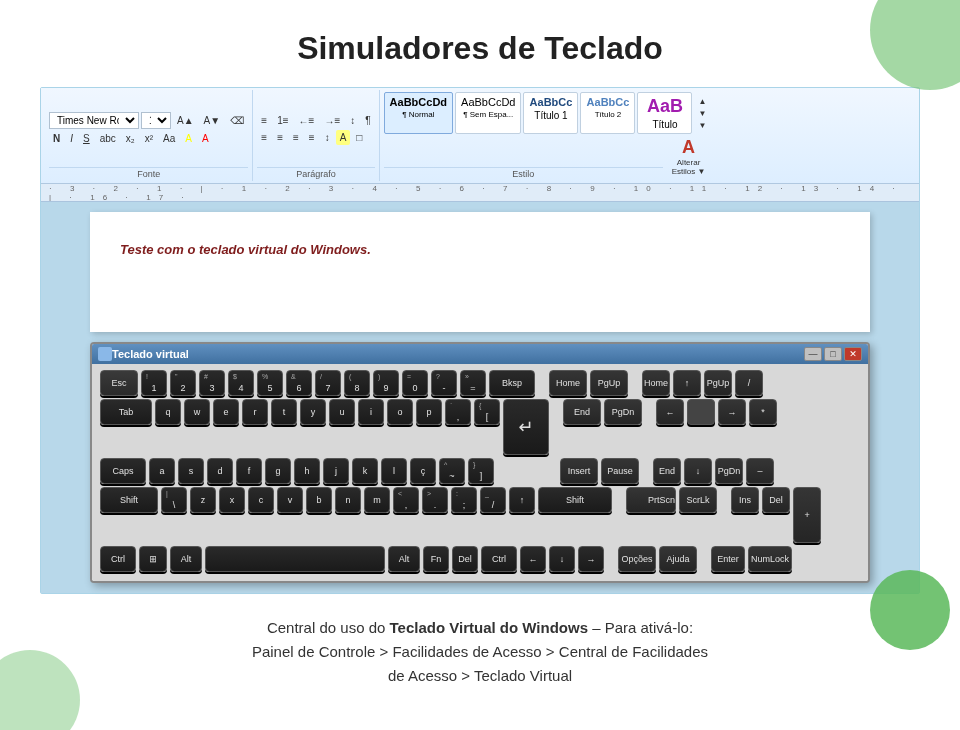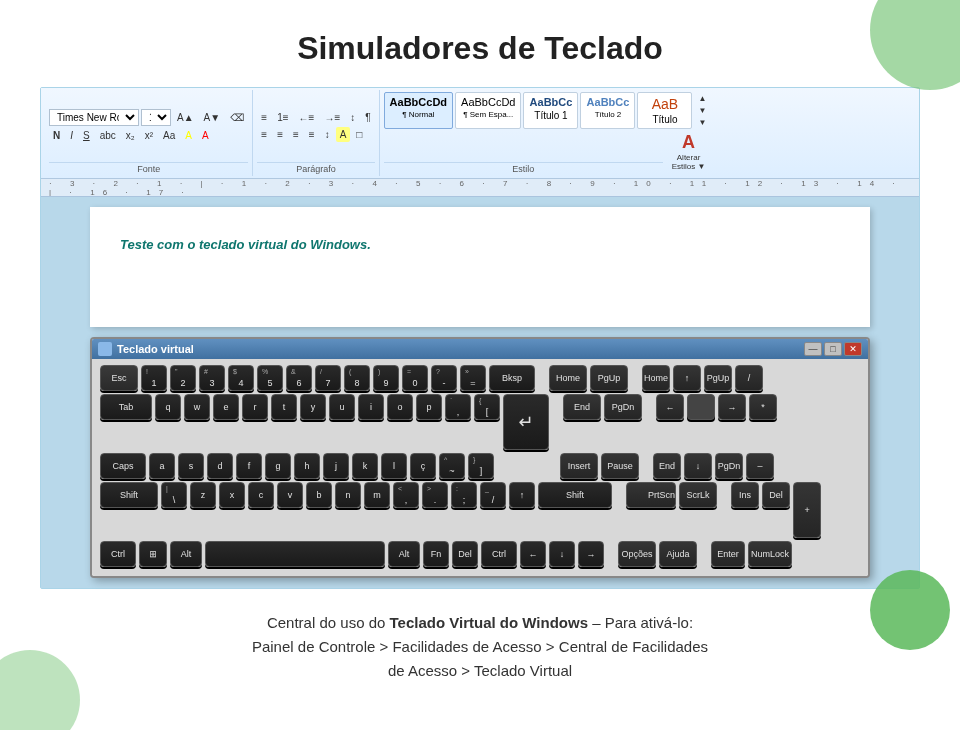--- a/index.html
+++ b/index.html
@@ -169,21 +169,21 @@
     }
 
     .doc-page {
       background: white;
       width: 100%;
       max-width: 780px;
       min-height: 120px;
       padding: 20px 30px;
       box-shadow: 2px 2px 6px rgba(0,0,0,0.2);
       font-size: 12px;
-      color: #0f766e;
+      color: #7f1d1d;
     }
 
     .doc-text {
       font-size: 13px;
       margin-top: 10px;
     }
 
     
     .vkbd-window {
       background: #f0f0f0;
@@ -203,21 +203,20 @@
       justify-content: space-between;
       border-radius: 2px 2px 0 0;
     }
 
     .vkbd-title-text {
       color: white;
       font-size: 11px;
       font-weight: bold;
       display: flex;
       align-items: center;
-      gap: 5px;
     }
 
     .vkbd-title-icon {
       width: 14px;
       height: 14px;
       background: #8ab8e8;
       border-radius: 2px;
       display: inline-block;
     }
 
@@ -406,21 +405,21 @@
           </div>
           <div class="style-item">
             <div style="font-size:11px;color:#1f497d;font-weight:bold;">AaBbCc</div>
             <div style="font-size:10px;margin-top:2px;">Título 1</div>
           </div>
           <div class="style-item">
             <div style="font-size:11px;color:#4f81bd;font-weight:bold;">AaBbCc</div>
             <div style="font-size:8px;margin-top:2px;">Título 2</div>
           </div>
           <div class="style-item">
-            <div style="font-size:14px;color:#c2410c;font-weight:normal;">AaB</div>
+            <div style="font-size:18px;color:#a21caf;font-weight:bold;">AaB</div>
             <div style="font-size:10px;margin-top:2px;">Título</div>
           </div>
           <div style="display:flex;flex-direction:column;gap:1px;justify-content:center;">
             <button class="ribbon-btn" style="font-size:8px;padding:0 3px;">▲</button>
             <button class="ribbon-btn" style="font-size:8px;padding:0 3px;">▼</button>
             <button class="ribbon-btn" style="font-size:8px;padding:0 3px;">▼</button>
           </div>
         </div>
       </div>
       <div style="display:flex;gap:4px;align-items:flex-end;">

